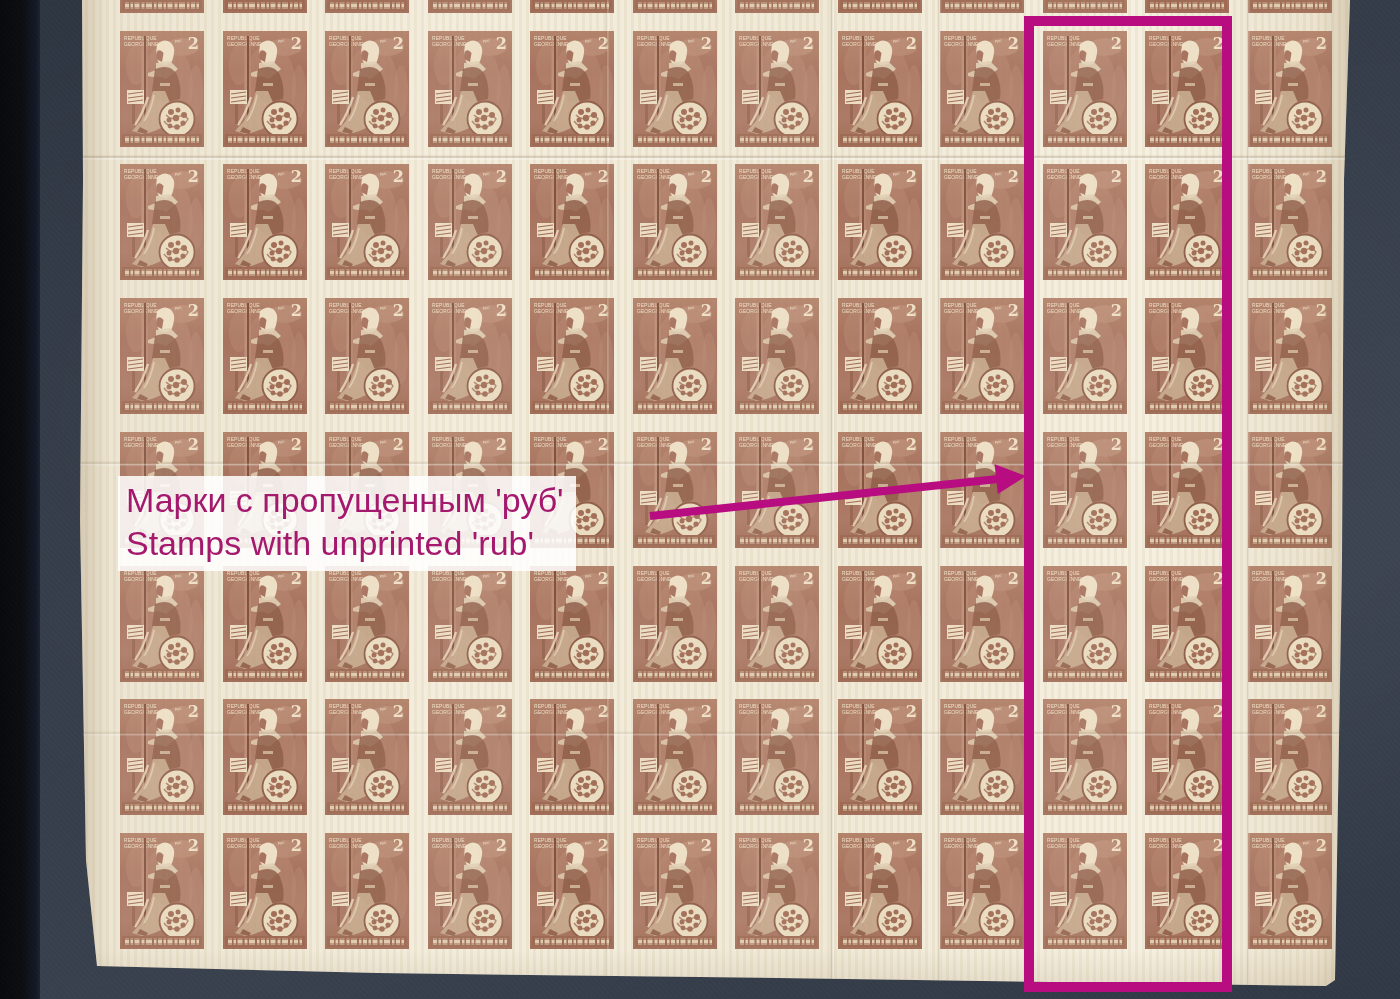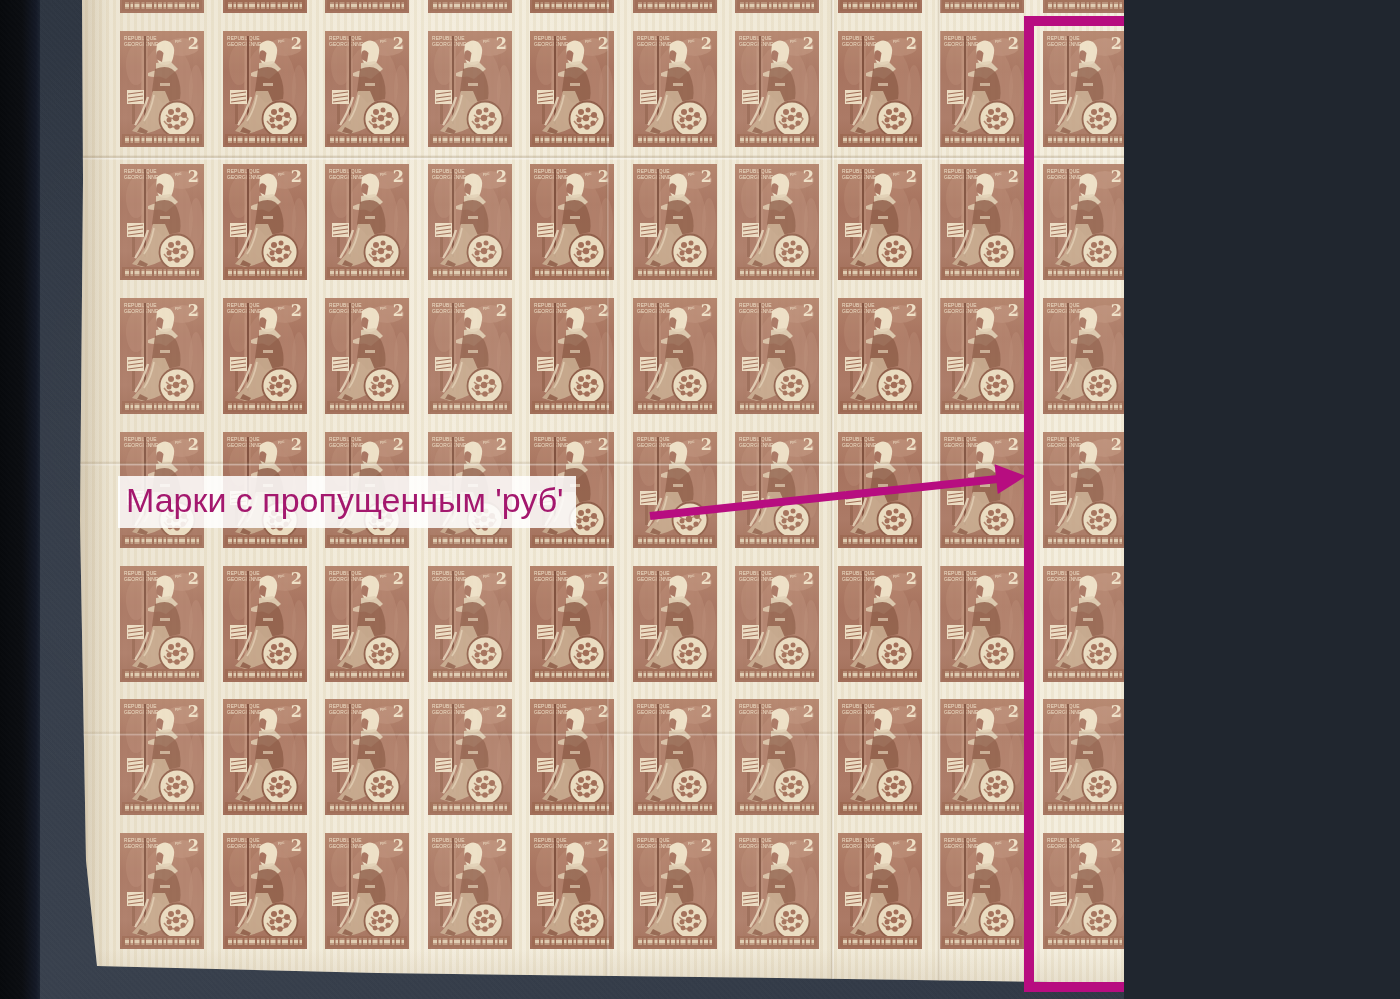--- a/index.html
+++ b/index.html
@@ -1,17 +1,17 @@
 <!DOCTYPE html>
 <html><head>
 <meta charset="utf-8">
 <style>
   html,body{margin:0;padding:0;background:#20262f;}
   .stage{
-    position:relative;width:1124px;height:999px;overflow:hidden;
+    position:relative;width:1400px;height:999px;overflow:hidden;
     background:
       radial-gradient(130% 105% at 58% 42%, rgba(255,255,255,0.05), rgba(0,0,0,0) 55%),
       linear-gradient(160deg,#2e3642 0%, var(--bg,#353d4a) 45%, #39414e 70%, #313946 100%);
     font-family:"Liberation Sans",sans-serif;
   }
   .black-strip{
     position:absolute;left:0;top:0;width:40px;height:100%;
     background:linear-gradient(90deg,#07090c 0%,#0b0d11 55%,#141926 90%,#1d2431 100%);
   }
   .bg-grain{
@@ -507,15 +507,16 @@
 
   <div class="annot-rect" style="left: 1024px; top: 16px; width: 188px; height: 956px; border-width: 10px; border-color: rgb(183, 13, 128);"></div>
 
   <svg class="arrow-svg" width="1400" height="999" viewBox="0 0 1400 999">
     <line id="arrowLine" x1="650" y1="516" x2="1000.145888257343" y2="478.7504374194316" stroke="#b70d80" stroke-width="8"></line>
     <polygon id="arrowHead" points="1026,476 997.8,494.1 994.6,464.3" fill="#b70d80"></polygon>
   </svg>
 
   <div class="note" style="color: rgb(164, 24, 110);">
     <div>Марки с пропущенным 'руб'</div>
+    <div>Stamps with unprinted 'rub'</div>
   </div>
 
 </div>
 
 </body></html>

